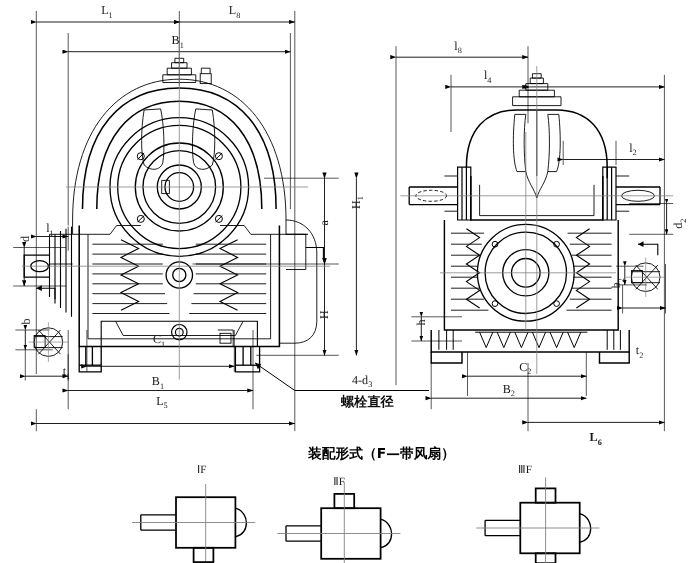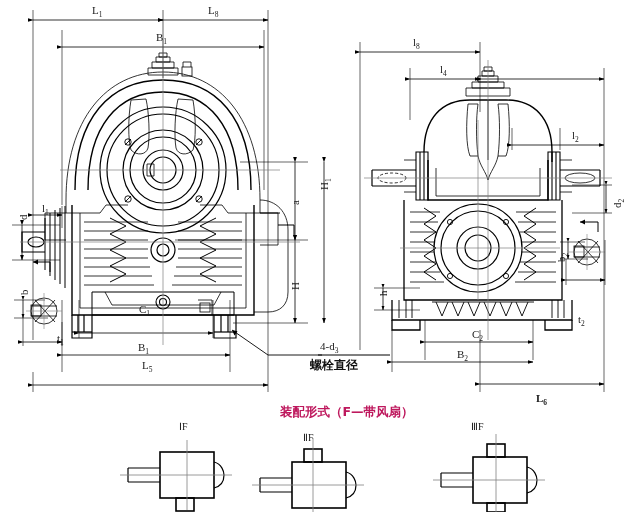--- a/index.html
+++ b/index.html
@@ -5,21 +5,21 @@
   html,body{margin:0;padding:0;background:#ffffff;}
   body{width:635px;height:512px;position:relative;overflow:hidden;
        font-family:"Liberation Serif",serif;color:#000;}
   #sheet{position:absolute;left:0;top:0;width:635px;height:460px;}
   svg{position:absolute;left:0;top:0;}
   .lbl{position:absolute;font-family:"Liberation Serif",serif;font-size:11px;
        color:#1a1a1a;white-space:nowrap;line-height:1;}
   .lbl sub{font-size:7.5px;}
   .rot{transform:rotate(-90deg);transform-origin:left top;}
   .cn{font-family:"DejaVu Sans",sans-serif;font-size:12px;font-weight:bold;color:#111;}
-  .cnbig{font-family:"DejaVu Sans",sans-serif;font-size:12.5px;font-weight:bold;color:#be185d;}
+  .cnbig{font-family:"DejaVu Sans",sans-serif;font-size:12.5px;font-weight:bold;color:#000000;}
   .formlbl{position:absolute;font-family:"Liberation Serif",serif;font-size:10px;color:#1a1a1a;}
 </style>
 </head>
 <body>
 
 <div id="sheet">
 
 <svg width="635" height="512" viewBox="0 0 635 512">
   <defs>
     <marker id="ah" markerWidth="7" markerHeight="7" refX="6.5" refY="2.4" orient="auto">

